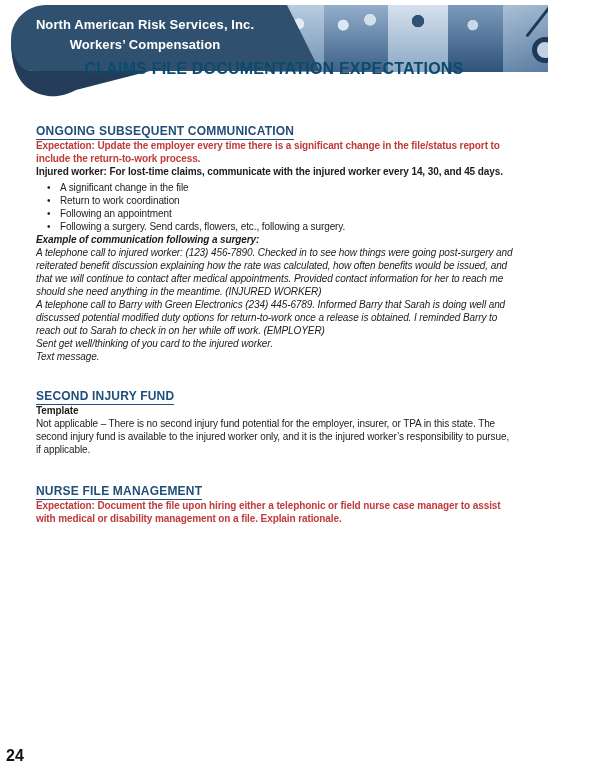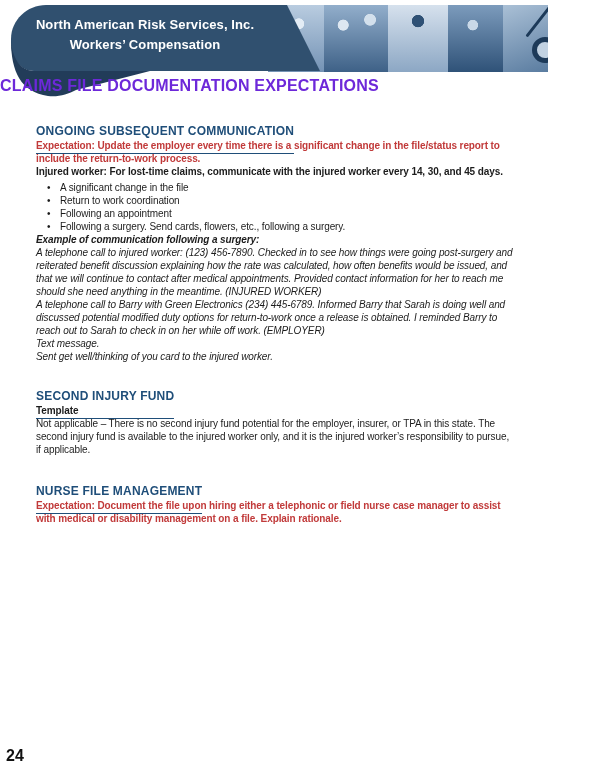--- a/index.html
+++ b/index.html
@@ -28,31 +28,31 @@
   .t5 { width:62px; background:linear-gradient(160deg,#aac0d6,#54779c); }
   .steth { position:absolute; right:7px; bottom:9px; width:26px; height:26px;
            border:5px solid #1d3a59; border-radius:50%; background:#c2d2e2; }
   .tube { position:absolute; right:24px; top:-6px; width:3px; height:42px;
           background:#1d3a59; transform:rotate(38deg); border-radius:2px; }
 
   .ribbon { position:absolute; left:0; top:0; z-index:2; }
   .banner-text { position:absolute; left:16px; top:15px; width:258px; z-index:3;
                  text-align:center; color:#ffffff; font-weight:bold;
                  font-size:13px; line-height:20px; letter-spacing:0.1px; }
-  .page-title { position:absolute; left:0; right:0; top:77px; z-index:3;
-                color:#6d28d9; font-weight:bold;
+  .page-title { position:absolute; left:0; right:0; top:60px; z-index:3;
+                text-align:center; color:#0c4a6e; font-weight:bold;
                 font-size:16px; letter-spacing:0.2px; }
 
   
   .content { position:relative; padding:20px 34px 0 36px; font-size:10px;
              line-height:13px; color:#1c1c1c; letter-spacing:-0.1px; }
   .content p { margin:0; }
   .sec-h { margin:0; font-size:12px; line-height:15px; color:#1F4E79;
            font-weight:bold; letter-spacing:0.2px; }
-  .sec-h .u { border-bottom:1.6px solid #1F4E79; padding-bottom:15px; }
+  .sec-h .u { border-bottom:1.6px solid #1F4E79; padding-bottom:1px; }
   .red { color:#C13A3A; }
   .b { font-weight:bold; }
   .i { font-style:italic; }
   .mt12 { margin-top:12px; } .mt13 { margin-top:13px; } .mt14 { margin-top:14px; }
   .sect2 { margin-top:26px; } .sect3 { margin-top:28px; }
   ul.bullets { margin:3px 0 0 0; padding:0; list-style:none; }
   ul.bullets li { position:relative; padding-left:24px; line-height:13px; }
   ul.bullets li::before { content:"•"; position:absolute; left:11px; }
 
   .page-number { position:absolute; left:6px; bottom:11px; font-weight:bold;
@@ -104,23 +104,23 @@
         <li>Following an appointment</li>
         <li>Following a surgery. Send cards, flowers, etc., following a surgery.</li>
       </ul>
 
       <p class="b i mt13">Example of communication following a surgery:</p>
 
       <p class="i mt13">A telephone call to injured worker: (123) 456-7890. Checked in to see how things were going post-surgery and reiterated benefit discussion explaining how the rate was calculated, how often benefits would be issued, and that we will continue to contact after medical appointments. Provided contact information for her to reach me should she need anything in the meantime. (INJURED WORKER)</p>
 
       <p class="i mt12">A telephone call to Barry with Green Electronics (234) 445-6789. Informed Barry that Sarah is doing well and discussed potential modified duty options for return-to-work once a release is obtained. I reminded Barry to reach out to Sarah to check in on her while off work. (EMPLOYER)</p>
 
+      <p class="i mt12">Sent get well/thinking of you card to the injured worker.</p>
+
       <p class="i mt12">Text message.</p>
-
-      <p class="i mt12">Sent get well/thinking of you card to the injured worker.</p>
     </section>
 
     <section class="sect2">
       <h2 class="sec-h"><span class="u">SECOND INJURY FUND</span></h2>
 
 
       <p class="b mt13">Template</p>
 
       <p class="mt12">Not applicable – There is no second injury fund potential for the employer, insurer, or TPA in this state. The second injury fund is available to the injured worker only, and it is the injured worker’s responsibility to pursue, if applicable.</p>
     </section>

